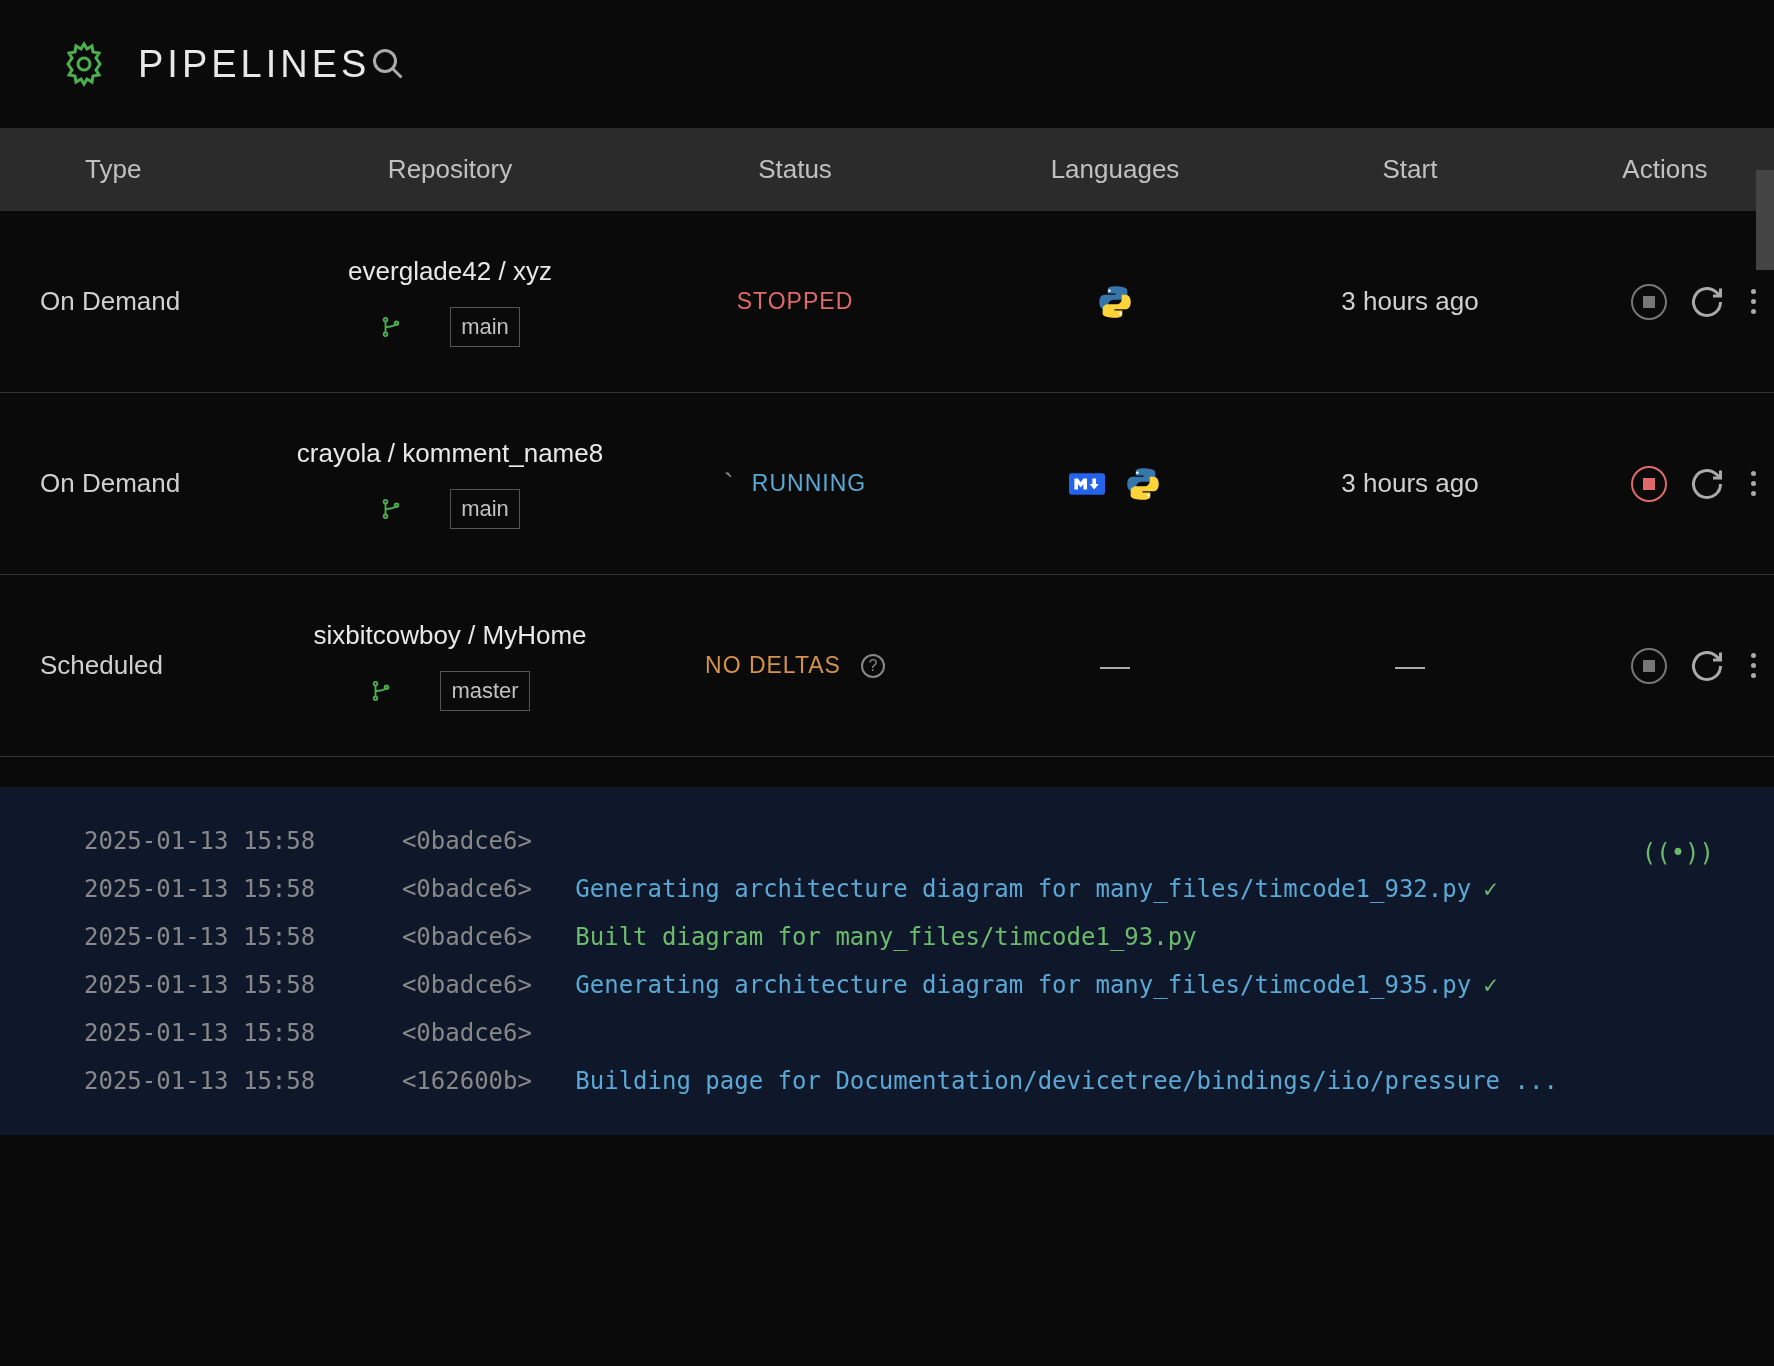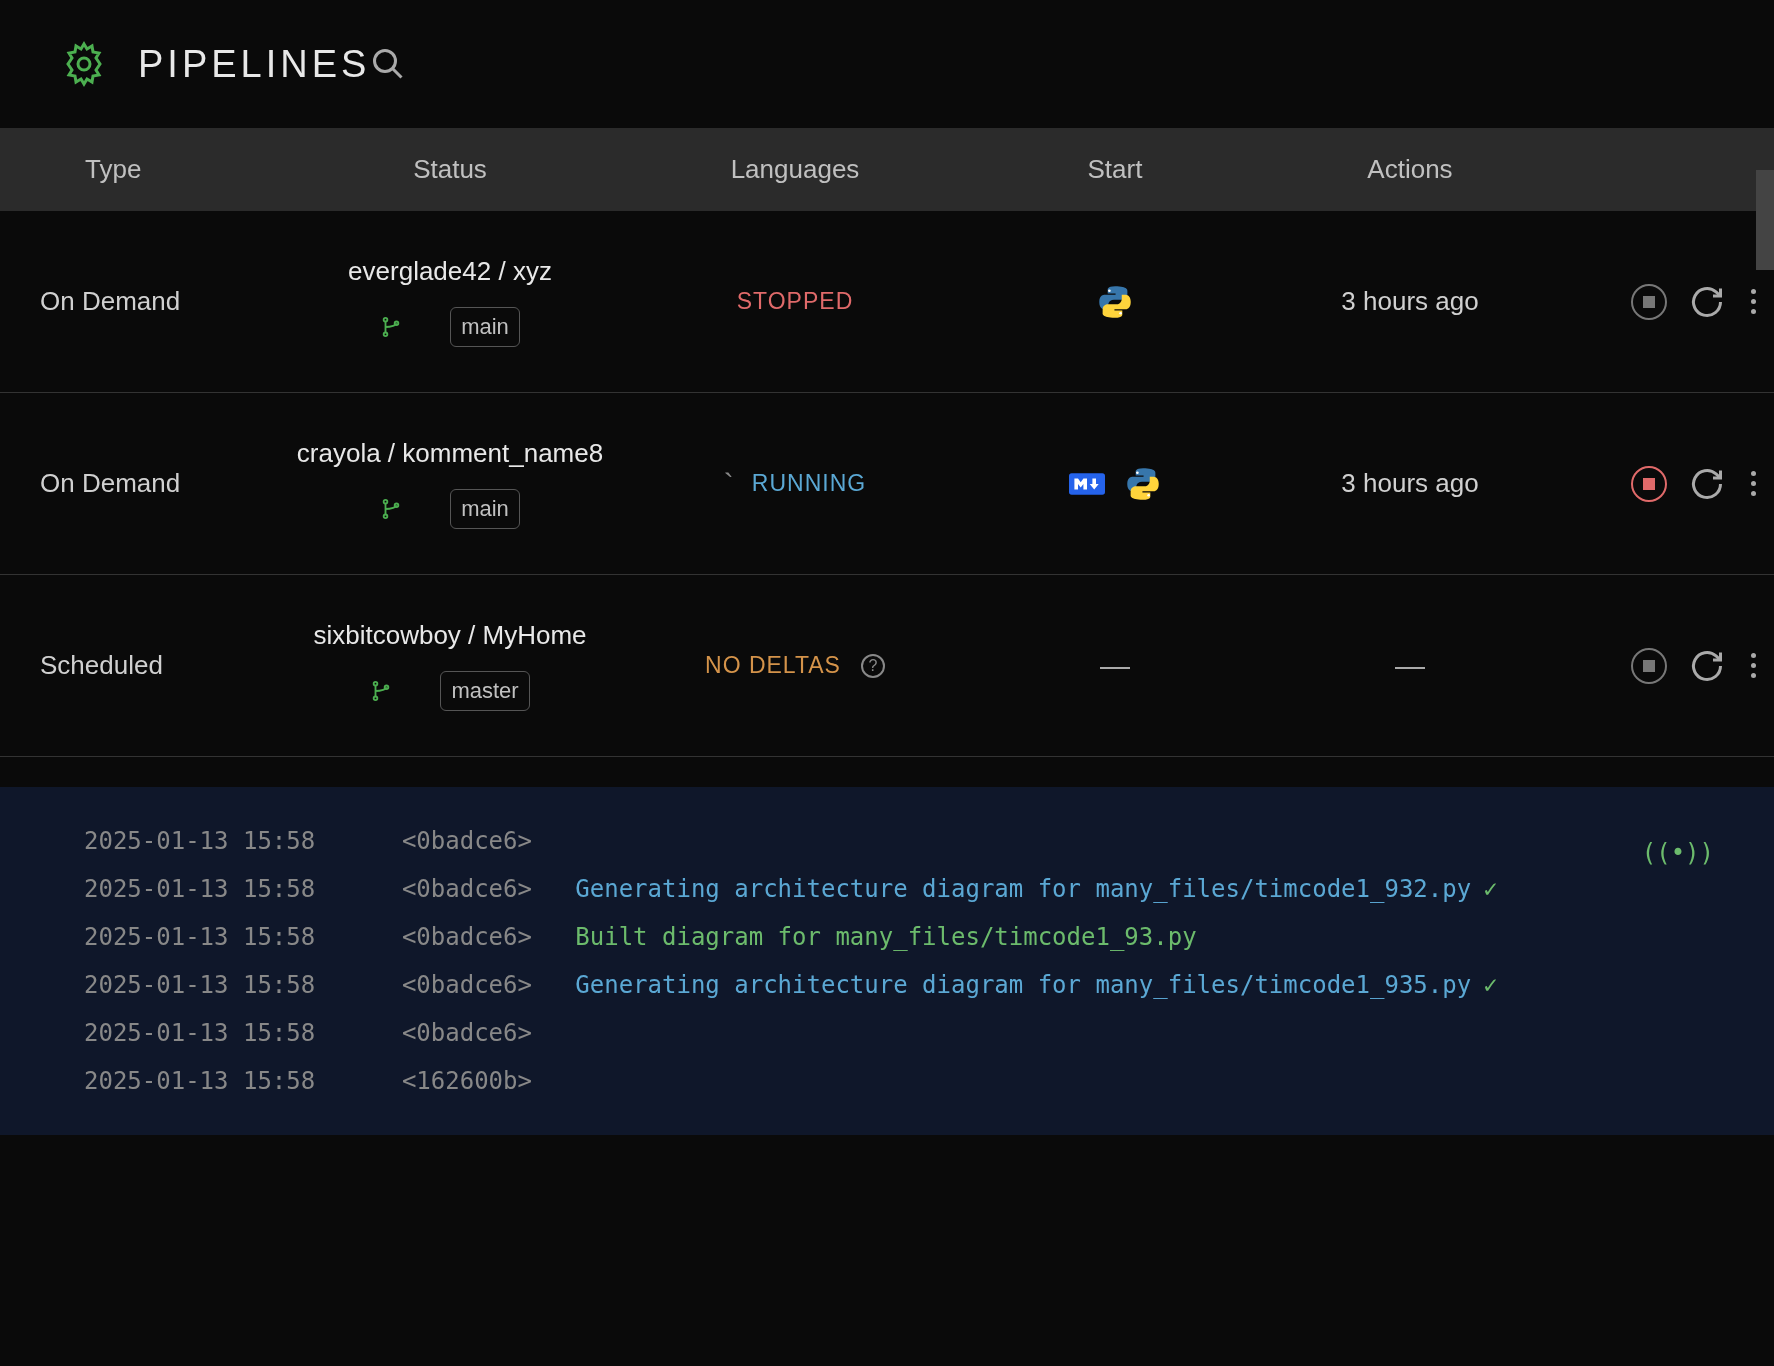--- a/index.html
+++ b/index.html
@@ -40,21 +40,21 @@
   padding: 45px 30px;
   align-items: center;
 }
 .cell { display: flex; flex-direction: column; align-items: center; justify-content: center; }
 .cell.type { align-items: flex-start; padding-left: 10px; font-size: 26px; color: #d0d0d0; }
 .repo-name { font-size: 26px; color: #e8e8e8; margin-bottom: 20px; text-align: center; }
 .branch-row { display: flex; align-items: center; gap: 12px; }
 .branch-icon { width: 22px; height: 22px; }
 .branch-badge {
   border: 1px solid #555;
-  border-radius: 6px;
+  border-radius: 0;
   padding: 6px 10px;
   font-size: 22px;
   color: #c0c0c0;
   margin-left: 36px;
 }
 .status { display: flex; align-items: center; gap: 10px; }
 .status-text { font-size: 23px; font-weight: 500; letter-spacing: 1px; }
 .status-stopped { color: #e06a6a; }
 .status-running { color: #5ba8d4; }
 .status-nodeltas { color: #d4934a; }
@@ -139,20 +139,21 @@
   <svg class="search-icon" viewBox="0 0 24 24" fill="none" stroke="#aaa" stroke-width="2">
     <circle cx="10" cy="10" r="7"></circle>
       <line x1="21" y1="21" x2="15" y2="15"></line>
   </svg>
 </div>
 
 <div class="scrollbar"></div>
 
 <div class="table-header">
   <div class="th">Type</div>
+  <div class="th">Repository</div>
   <div class="th">Status</div>
   <div class="th">Languages</div>
   <div class="th">Start</div>
   <div class="th">Actions</div>
 </div>
 
 <div id="rows">
     <div class="row">
     <div class="cell type">On Demand</div>
     <div class="cell">
@@ -295,16 +296,16 @@
     </div>
   </div>
 
 <div class="log-area">
   <div id="logs">
       <div class="log-line"><span class="log-ts">2025-01-13 15:58</span><span>      </span><span class="log-hash">&lt;0badce6&gt;</span><span>   </span></div>
       <div class="log-line"><span class="log-ts">2025-01-13 15:58</span><span>      </span><span class="log-hash">&lt;0badce6&gt;</span><span>   </span><span class="log-msg-blue">Generating architecture diagram for many_files/timcode1_932.py</span><span class="log-check">✓</span></div>
       <div class="log-line"><span class="log-ts">2025-01-13 15:58</span><span>      </span><span class="log-hash">&lt;0badce6&gt;</span><span>   </span><span class="log-msg-green">Built diagram for many_files/timcode1_93.py</span></div>
       <div class="log-line"><span class="log-ts">2025-01-13 15:58</span><span>      </span><span class="log-hash">&lt;0badce6&gt;</span><span>   </span><span class="log-msg-blue">Generating architecture diagram for many_files/timcode1_935.py</span><span class="log-check">✓</span></div>
       <div class="log-line"><span class="log-ts">2025-01-13 15:58</span><span>      </span><span class="log-hash">&lt;0badce6&gt;</span><span>   </span></div>
-      <div class="log-line"><span class="log-ts">2025-01-13 15:58</span><span>      </span><span class="log-hash">&lt;162600b&gt;</span><span>   </span></div>
+      <div class="log-line"><span class="log-ts">2025-01-13 15:58</span><span>      </span><span class="log-hash">&lt;162600b&gt;</span><span>   </span><span class="log-msg-blue">Building page for Documentation/devicetree/bindings/iio/pressure ...</span></div>
     </div>
   <div class="live-icon">((•))</div>
 </div>
 
 </body></html>

